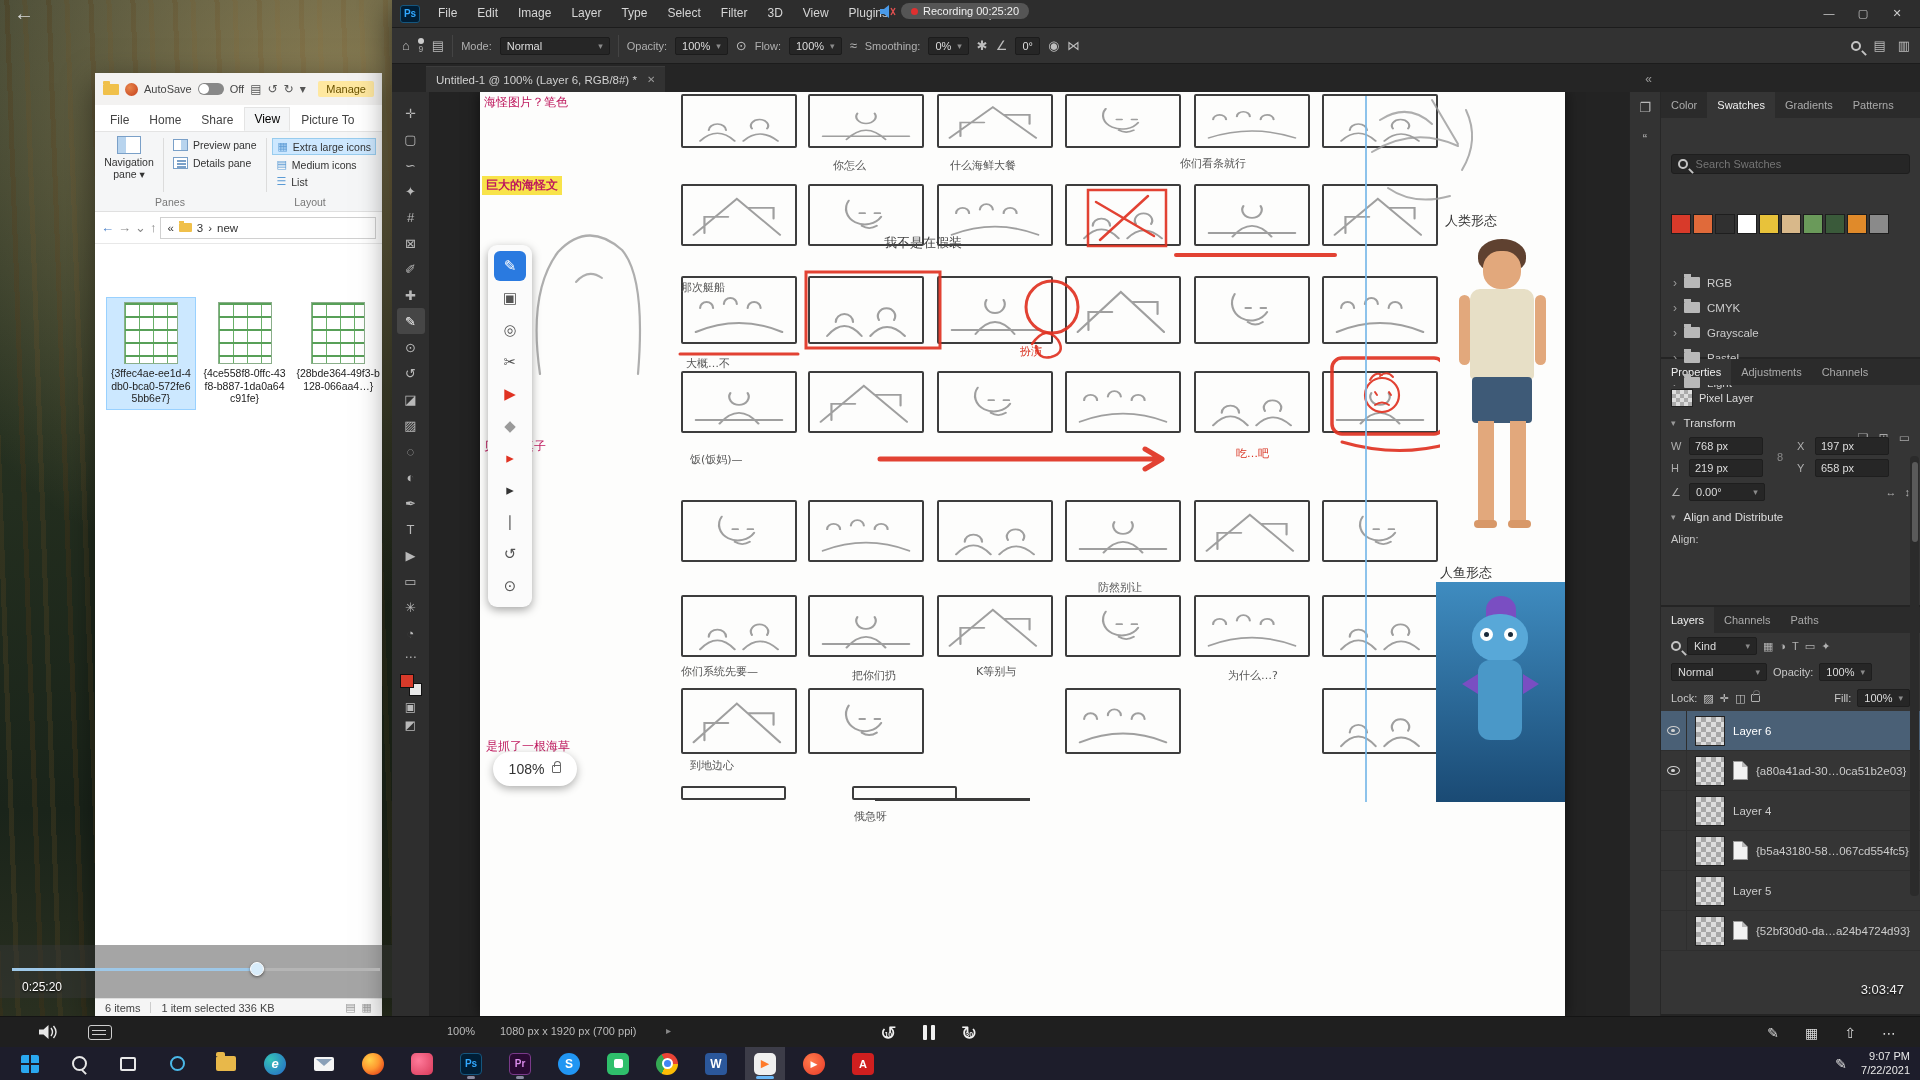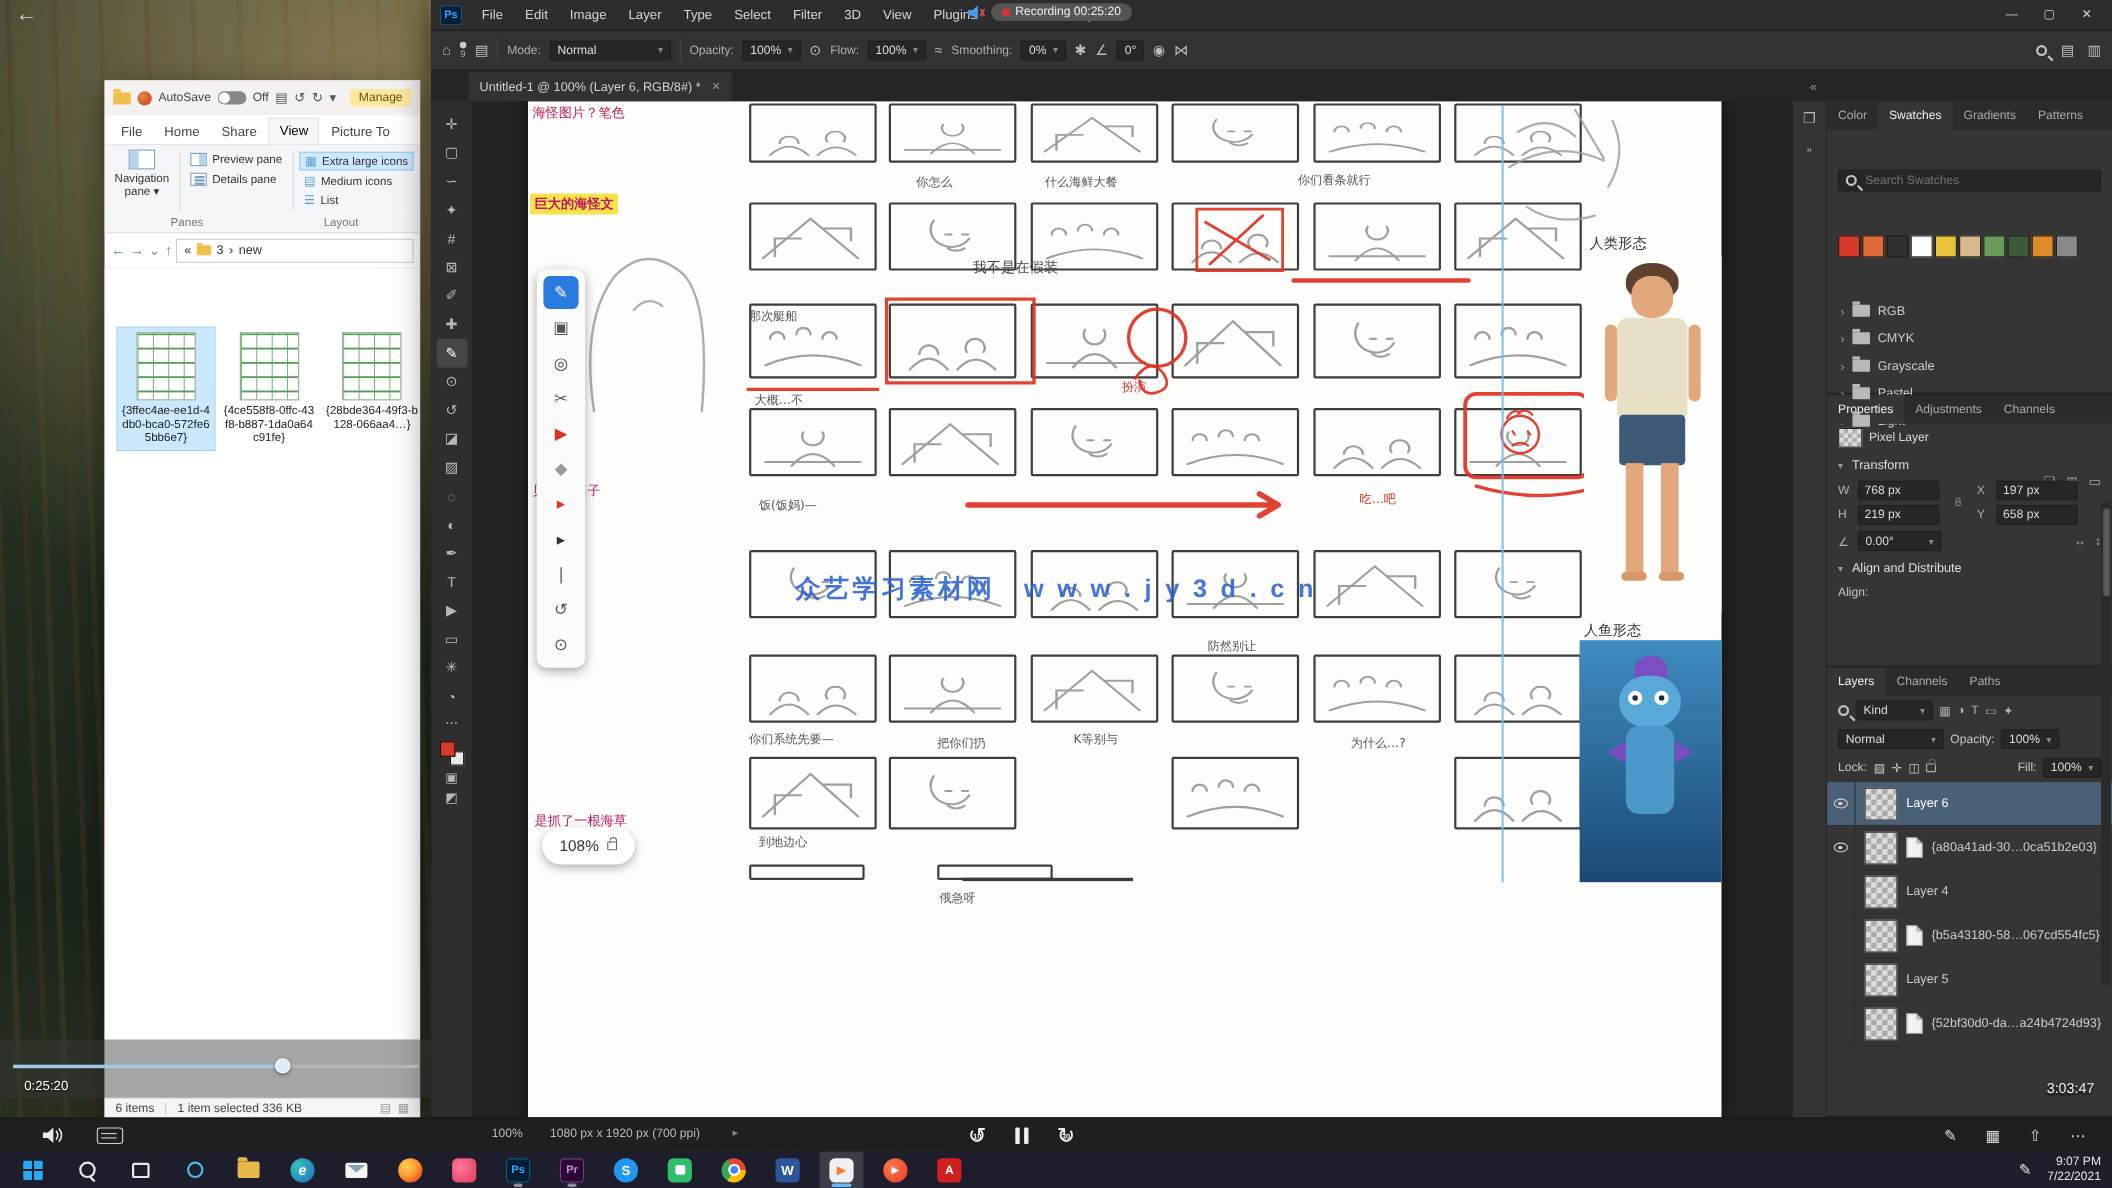--- a/index.html
+++ b/index.html
@@ -763,21 +763,20 @@
           <div class="figure-box merman" data-interactable="false">
             <i class="crest"></i>
               <i class="head"></i>
               <i class="eyeL"></i>
               <i class="eyeR"></i>
             <i class="body"></i>
               <i class="finL"></i>
               <i class="finR"></i>
           </div>
 
-          <div class="watermark" data-interactable="false">众艺学习素材网　w w w . j y 3 d . c n</div>
         </div>
 
         <div class="palette" id="palette" data-interactable="false">
             <div class="pal-item  active" data-interactable="true">✎</div>
             <div class="pal-item " data-interactable="true">▣</div>
             <div class="pal-item " data-interactable="true">◎</div>
             <div class="pal-item " data-interactable="true">✂</div>
             <div class="pal-item c-red" data-interactable="true">▶</div>
             <div class="pal-item c-gray" data-interactable="true">◆</div>
             <div class="pal-item c-red" data-interactable="true">▸</div>

